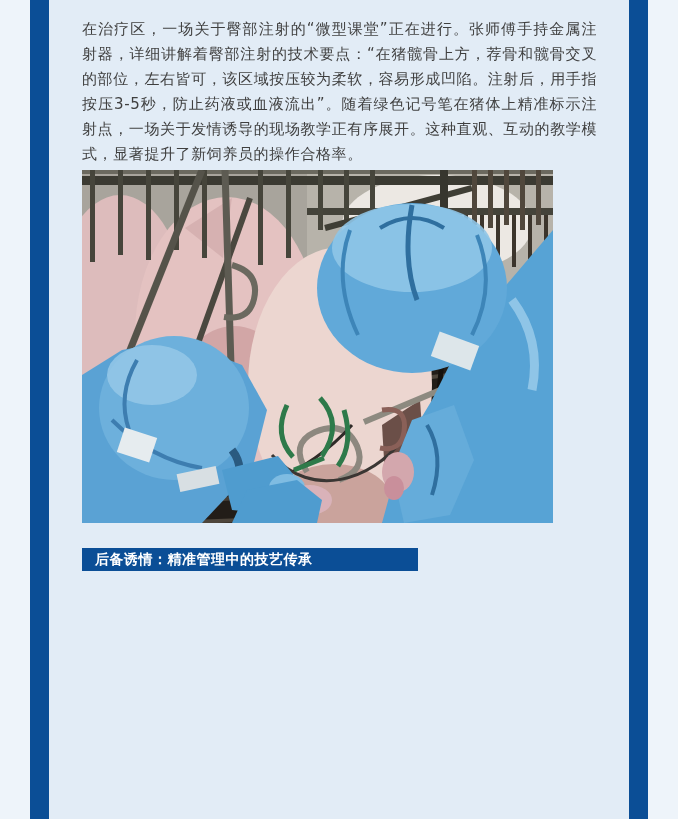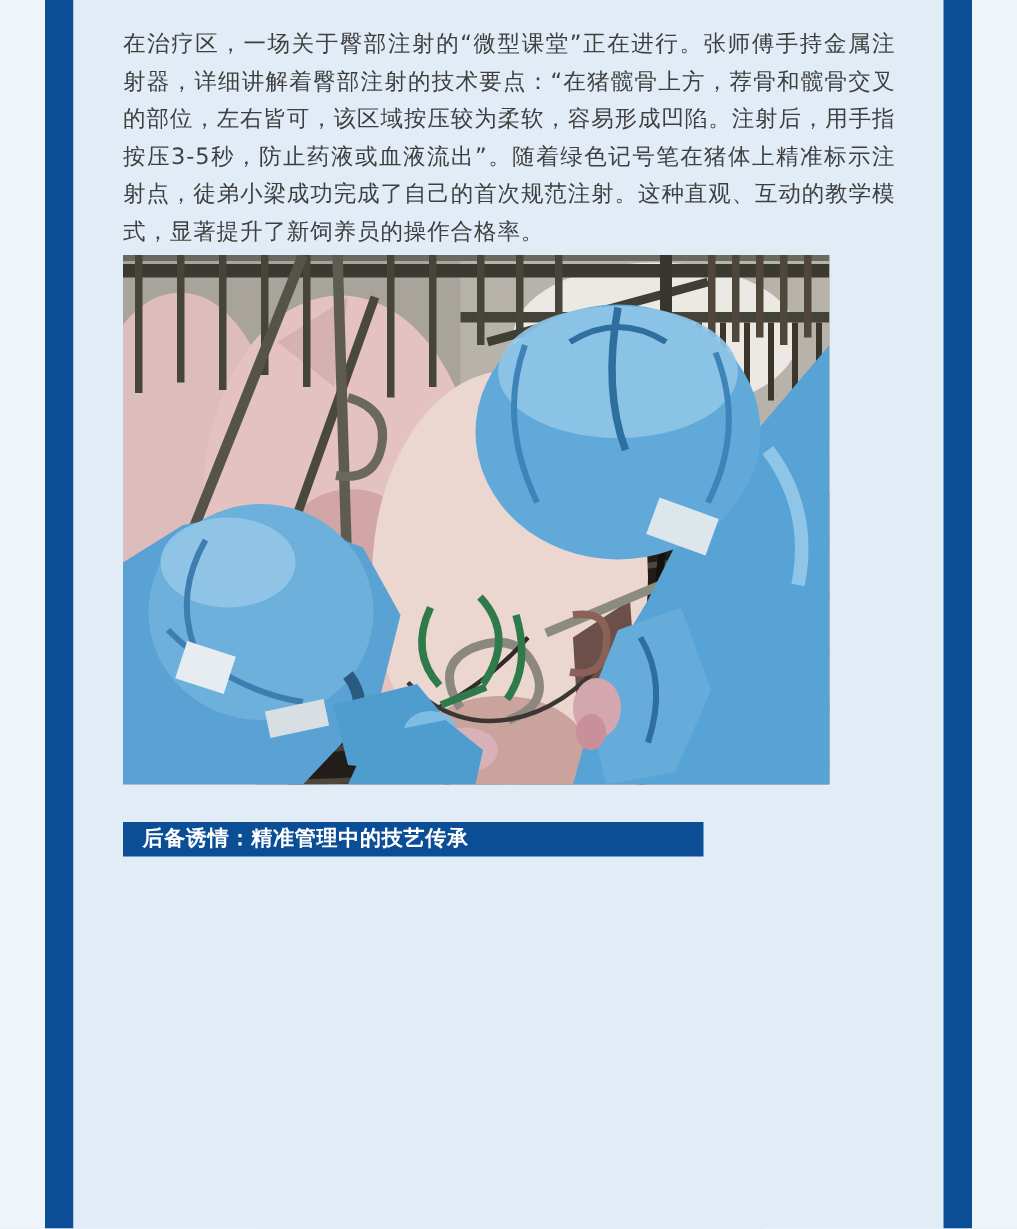--- a/index.html
+++ b/index.html
@@ -28,21 +28,21 @@
   }
   .photo-wrap{
     width:471px;height:353px;
     margin:3px 0 0 0;
     overflow:hidden;
     background:#a8a49c;
   }
   .photo-wrap svg{display:block;}
   .section-banner{
     margin-top:25px;
-    width:387px;
+    width:336px;
     height:23px;
     background:#0b4e96;
     color:#ffffff;
     font-size:14px;
     font-weight:bold;
     line-height:23px;
     padding-left:13px;
     box-sizing:border-box;
     letter-spacing:0.5px;
     white-space:nowrap;
@@ -51,21 +51,21 @@
 </style>
 </head>
 <body>
 
 <div class="page">
   <div class="outer-strip"></div>
   <div class="side-band"></div>
 
   <div class="content">
 
-    <p class="para">在治疗区，一场关于臀部注射的“微型课堂”正在进行。张师傅手持金属注射器，详细讲解着臀部注射的技术要点：“在猪髋骨上方，荐骨和髋骨交叉的部位，左右皆可，该区域按压较为柔软，容易形成凹陷。注射后，用手指按压3-5秒，防止药液或血液流出”。随着绿色记号笔在猪体上精准标示注射点，徒弟小梁成功完成了自己的首次规范注射。这种直观、互动的教学模式，显著提升了新饲养员的操作合格率。</p>
+    <p class="para">在治疗区，一场关于臀部注射的“微型课堂”正在进行。张师傅手持金属注射器，详细讲解着臀部注射的技术要点：“在猪髋骨上方，荐骨和髋骨交叉的部位，左右皆可，该区域按压较为柔软，容易形成凹陷。注射后，用手指按压3-5秒，防止药液或血液流出”。随着绿色记号笔在猪体上精准标示注射点，一场关于发情诱导的现场教学正有序展开。这种直观、互动的教学模式，显著提升了新饲养员的操作合格率。</p>
 
     <div class="photo-wrap">
       <svg width="471" height="353" viewBox="0 0 471 353" xmlns="http://www.w3.org/2000/svg">
 
         <rect x="0" y="0" width="471" height="353" fill="#a8a49c"></rect>
         <rect x="225" y="0" width="246" height="125" fill="#b7b3aa"></rect>
 
         <g>
           <polygon points="88,353 138,205 471,158 471,353" fill="#221d18"></polygon>
           <path d="M150,232 L471,192" stroke="#4e463c" stroke-width="4" fill="none"></path>

